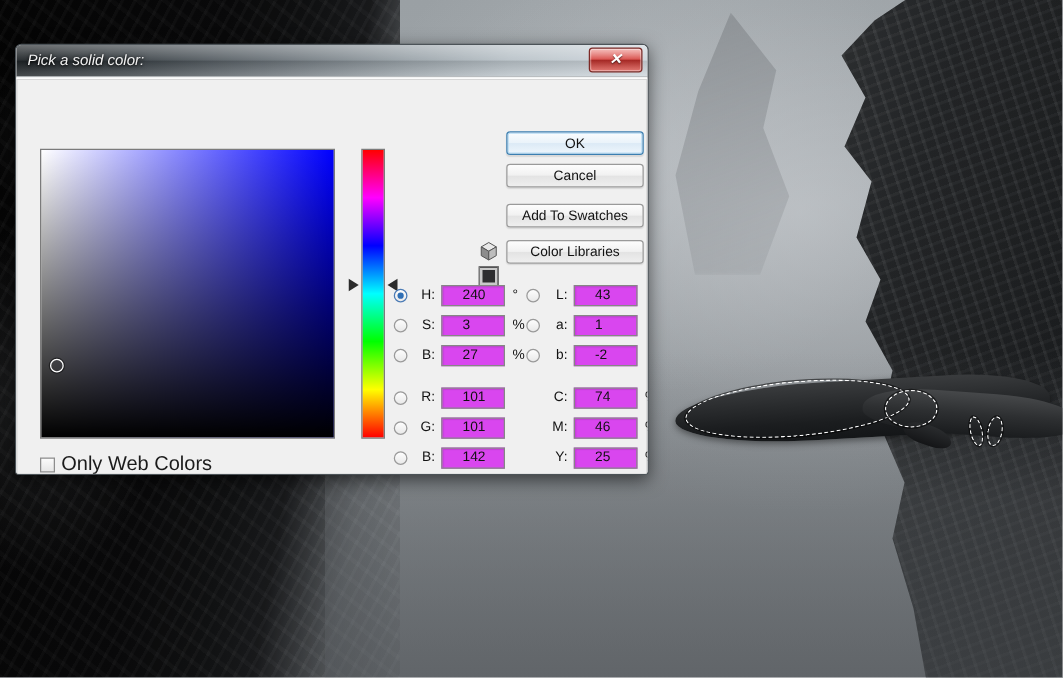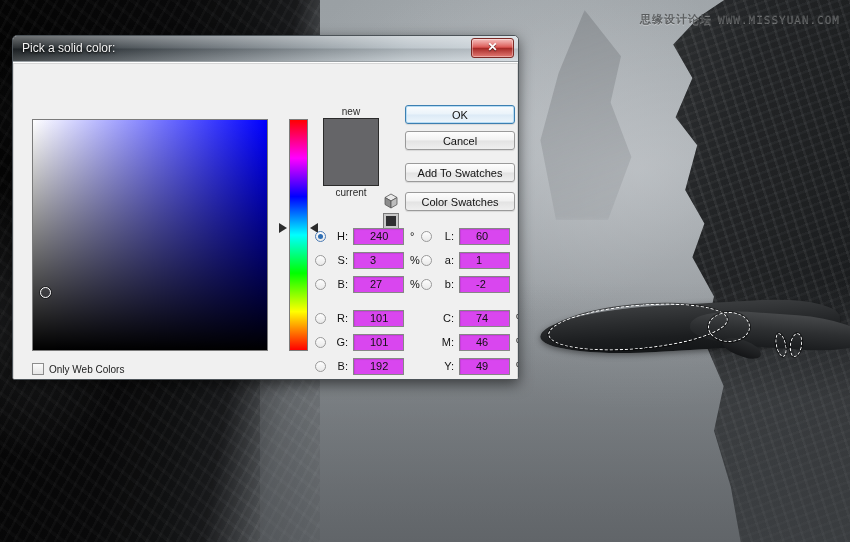--- a/index.html
+++ b/index.html
@@ -129,20 +129,21 @@
     overflow: hidden;
   }
   #titlebar {
     position: relative;
     height: 26px;
     background:
       linear-gradient(180deg, rgba(255,255,255,0.35) 0%, rgba(255,255,255,0.06) 48%, rgba(0,0,0,0.10) 52%, rgba(255,255,255,0.18) 100%),
       linear-gradient(90deg, #1e2326 0%, #3a4146 18%, #6d757b 42%, #9aa3a9 62%, #b9c2c8 78%, #cfd7dd 100%);
     border-bottom: 1px solid #9aa0a4;
     border-radius: 4px 4px 0 0;
+    font-style: italic;
   }
   #title-text {
     position: absolute; left: 9px; top: 5px;
     font-size: 12px; color: #f2f2f2;
     text-shadow: 0 1px 2px rgba(0,0,0,0.85), 0 0 4px rgba(0,0,0,0.6);
     white-space: nowrap;
   }
   #close-btn {
     position: absolute; right: 4px; top: 2px;
     width: 43px; height: 20px;
@@ -208,21 +209,21 @@
     left: 297px;
     border-top: 5px solid transparent;
     border-bottom: 5px solid transparent;
     border-right: 8px solid #2c2c2c;
   }
 
   
   #web-colors-row {
     position: absolute; left: 19px; top: 300px;
     display: flex; align-items: center; gap: 5px;
-    font-size: 10px; color: #1b1b1b;
+    font-size: 16px; color: #1b1b1b;
     cursor: pointer;
   }
   #web-colors-box {
     width: 12px; height: 12px;
     border: 1px solid #8d8d8d;
     background: linear-gradient(180deg,#fbfbfb,#e6e6e6);
   }
 
   
   #preview-wrap { position: absolute; left: 310px; top: 42px; width: 56px; }
@@ -323,23 +324,20 @@
       <div class="limb"></div>
       <div class="limb2"></div>
       <div class="stub"></div>
     </div>
 
     <div class="ants" id="ants-1"></div>
     <div class="ants" id="ants-2"></div>
     <div class="ants" id="ants-3"></div>
     <div class="ants" id="ants-4"></div>
 
-    <div id="watermark">
-      <span class="cn">思缘设计论坛</span><span>WWW.MISSYUAN.COM</span>
-    </div>
   </div>
 
   <div id="dialog">
 
     <div id="titlebar">
       <div id="title-text">Pick a solid color:</div>
       <div id="close-btn">
         <div class="x">✕</div>
       </div>
     </div>
@@ -352,42 +350,34 @@
 
       <div id="hue-strip"></div>
       <div class="hue-arrow" id="hue-arrow-l" style="top: 160.04px;"></div>
       <div class="hue-arrow" id="hue-arrow-r" style="top: 160.04px;"></div>
 
       <div id="web-colors-row">
         <div id="web-colors-box"></div>
         <span>Only Web Colors</span>
       </div>
 
-      <div id="preview-wrap">
-        <div class="preview-label">new</div>
-        <div id="preview-box">
-          <div id="preview-new" style="background: rgb(101, 101, 104);"></div>
-          <div id="preview-current" style="background: rgb(101, 101, 104);"></div>
-        </div>
-        <div class="preview-label">current</div>
-      </div>
 
       <div id="gamut-stack">
         <svg id="cube-icon" viewBox="0 0 16 16">
           <polygon points="8,1 14,4.5 8,8 2,4.5" fill="#e9e9e9" stroke="#555" stroke-width="0.8"></polygon>
           <polygon points="2,4.5 8,8 8,15 2,11.5" fill="#8c8c8c" stroke="#555" stroke-width="0.8"></polygon>
           <polygon points="14,4.5 8,8 8,15 14,11.5" fill="#bdbdbd" stroke="#555" stroke-width="0.8"></polygon>
         </svg>
         <div id="alt-swatch" style="background: rgb(46, 46, 48);"></div>
       </div>
 
       <div class="btn" id="btn-ok">OK</div>
       <div class="btn" id="btn-swatches">Add To Swatches</div>
       <div class="btn" id="btn-cancel">Cancel</div>
-      <div class="btn" id="btn-libraries">Color Swatches</div>
+      <div class="btn" id="btn-libraries">Color Libraries</div>
 
       <div id="fields-left">
           <div class="field-row" style="left: 302px; top: 164px;">
             <div class="radio on"></div>
             <div class="flabel">H:</div>
             <div class="fbox">240</div>
             <div class="funit">°</div>
           </div>
           <div class="field-row" style="left: 302px; top: 188px;">
             <div class="radio"></div>
@@ -407,28 +397,28 @@
             <div class="fbox">101</div>
           </div>
           <div class="field-row" style="left: 302px; top: 270px;">
             <div class="radio"></div>
             <div class="flabel">G:</div>
             <div class="fbox">101</div>
           </div>
           <div class="field-row" style="left: 302px; top: 294px;">
             <div class="radio"></div>
             <div class="flabel">B:</div>
-            <div class="fbox">192</div>
+            <div class="fbox">142</div>
           </div>
         </div>
       <div id="fields-right">
           <div class="field-row" style="left: 408px; top: 164px;">
             <div class="radio"></div>
             <div class="flabel">L:</div>
-            <div class="fbox">60</div>
+            <div class="fbox">43</div>
           </div>
           <div class="field-row" style="left: 408px; top: 188px;">
             <div class="radio"></div>
             <div class="flabel">a:</div>
             <div class="fbox">1</div>
           </div>
           <div class="field-row" style="left: 408px; top: 212px;">
             <div class="radio"></div>
             <div class="flabel">b:</div>
             <div class="fbox">-2</div>
@@ -441,20 +431,20 @@
           </div>
           <div class="field-row" style="left: 408px; top: 270px;">
             <div class="radio blank"></div>
             <div class="flabel">M:</div>
             <div class="fbox">46</div>
             <div class="funit">%</div>
           </div>
           <div class="field-row" style="left: 408px; top: 294px;">
             <div class="radio blank"></div>
             <div class="flabel">Y:</div>
-            <div class="fbox">49</div>
+            <div class="fbox">25</div>
             <div class="funit">%</div>
           </div>
         </div>
 
     </div>
   </div>
 </div>
 
 </body></html>

